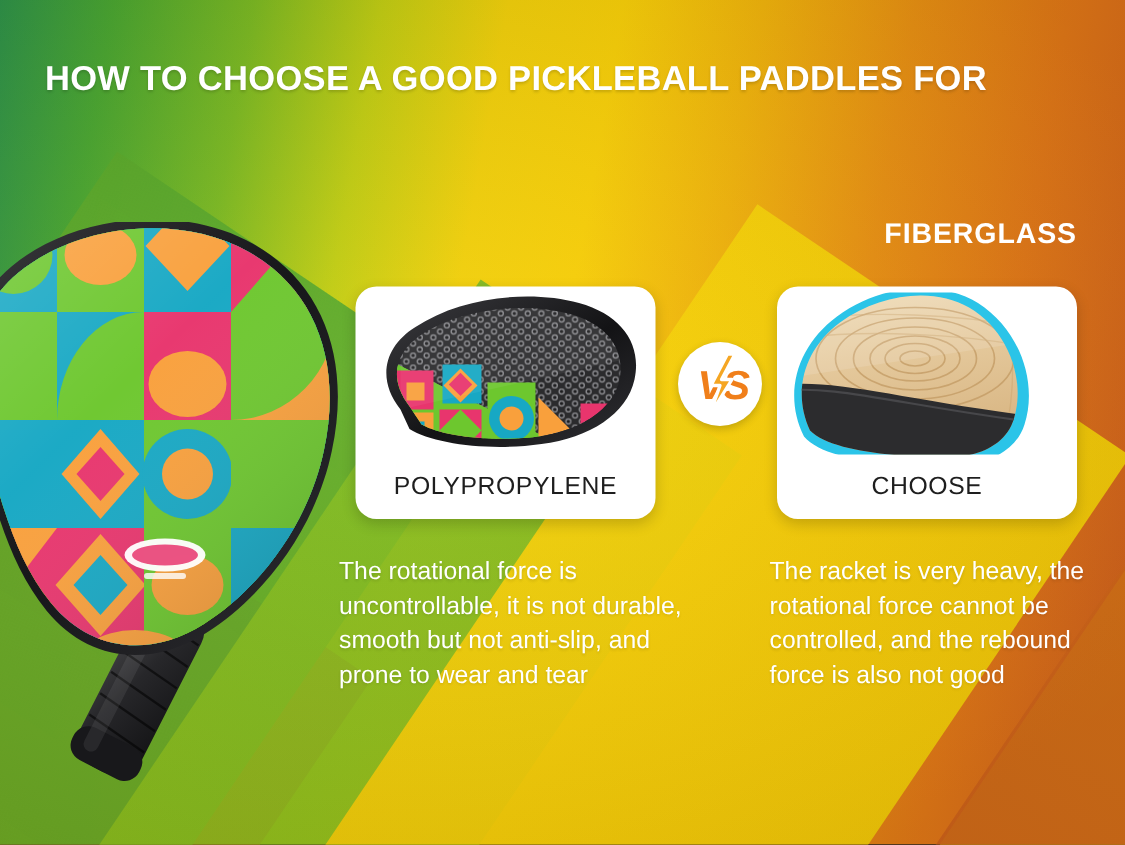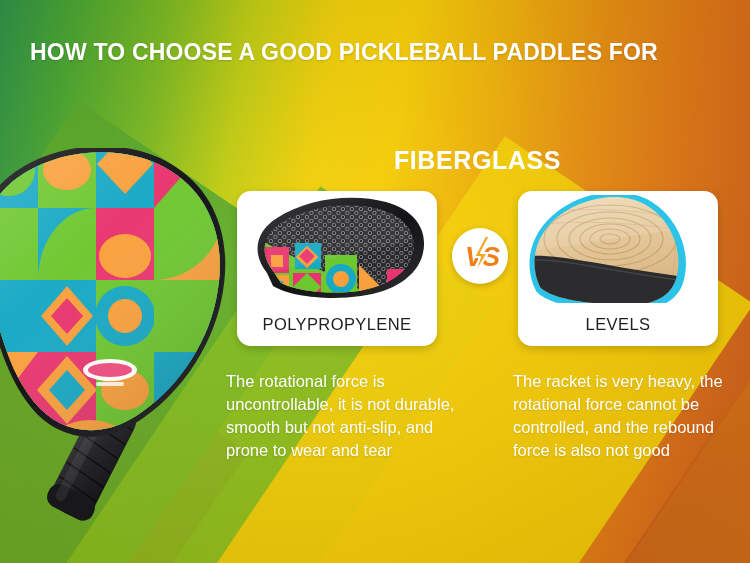--- a/index.html
+++ b/index.html
@@ -108,23 +108,23 @@
     text-shadow: 0 1px 2px rgba(0,0,0,0.16);
   }
   .title .l2 { display: block; }
 
   
   .section-head {
     position: absolute;
     left: 237px;
     top: 146px;
     width: 481px;
-    text-align: center;
+    text-align: right;
     color: #fff;
-    font-size: 25px;
+    font-size: 19px;
     font-weight: bold;
     letter-spacing: 0.6px;
   }
 
   
   .card {
     position: absolute;
     background: #ffffff;
     border-radius: 14px;
     box-shadow: 0 3px 9px rgba(0,0,0,0.18);
@@ -403,19 +403,19 @@
             <path d="M162,6 C170,34 172,64 164,98"></path>
           </g>
 
           <path d="M0,62 C40,56 90,74 200,86 L200,120 L0,120 Z" fill="#2c2c2e"></path>
           <path d="M0,66 C40,60 90,78 200,90" fill="none" stroke="#47474a" stroke-width="1.4"></path>
 
           <path d="M0,0 L200,0 L200,28 L0,58 Z" fill="#ffffff" opacity="0.12"></path>
         </g>
       </svg>
     </div>
-    <div class="card-label">LEVELS</div>
+    <div class="card-label">CHOOSE</div>
   </div>
 
   <div class="desc desc-right">The racket is very heavy, the rotational force cannot be controlled, and the rebound force is also not good</div>
   <div class="desc desc-left">The rotational force is uncontrollable, it is not durable, smooth but not anti-slip, and prone to wear and tear</div>
 
 </div>
 
 </body></html>

